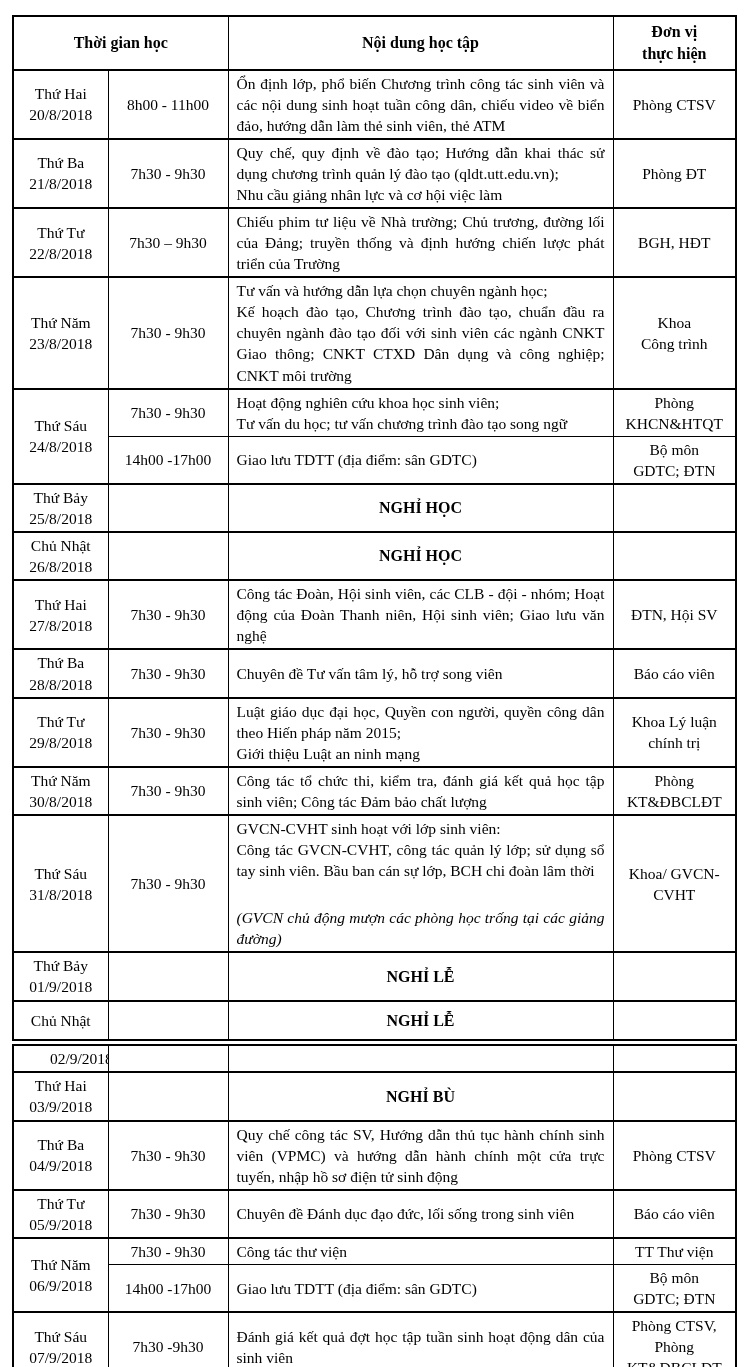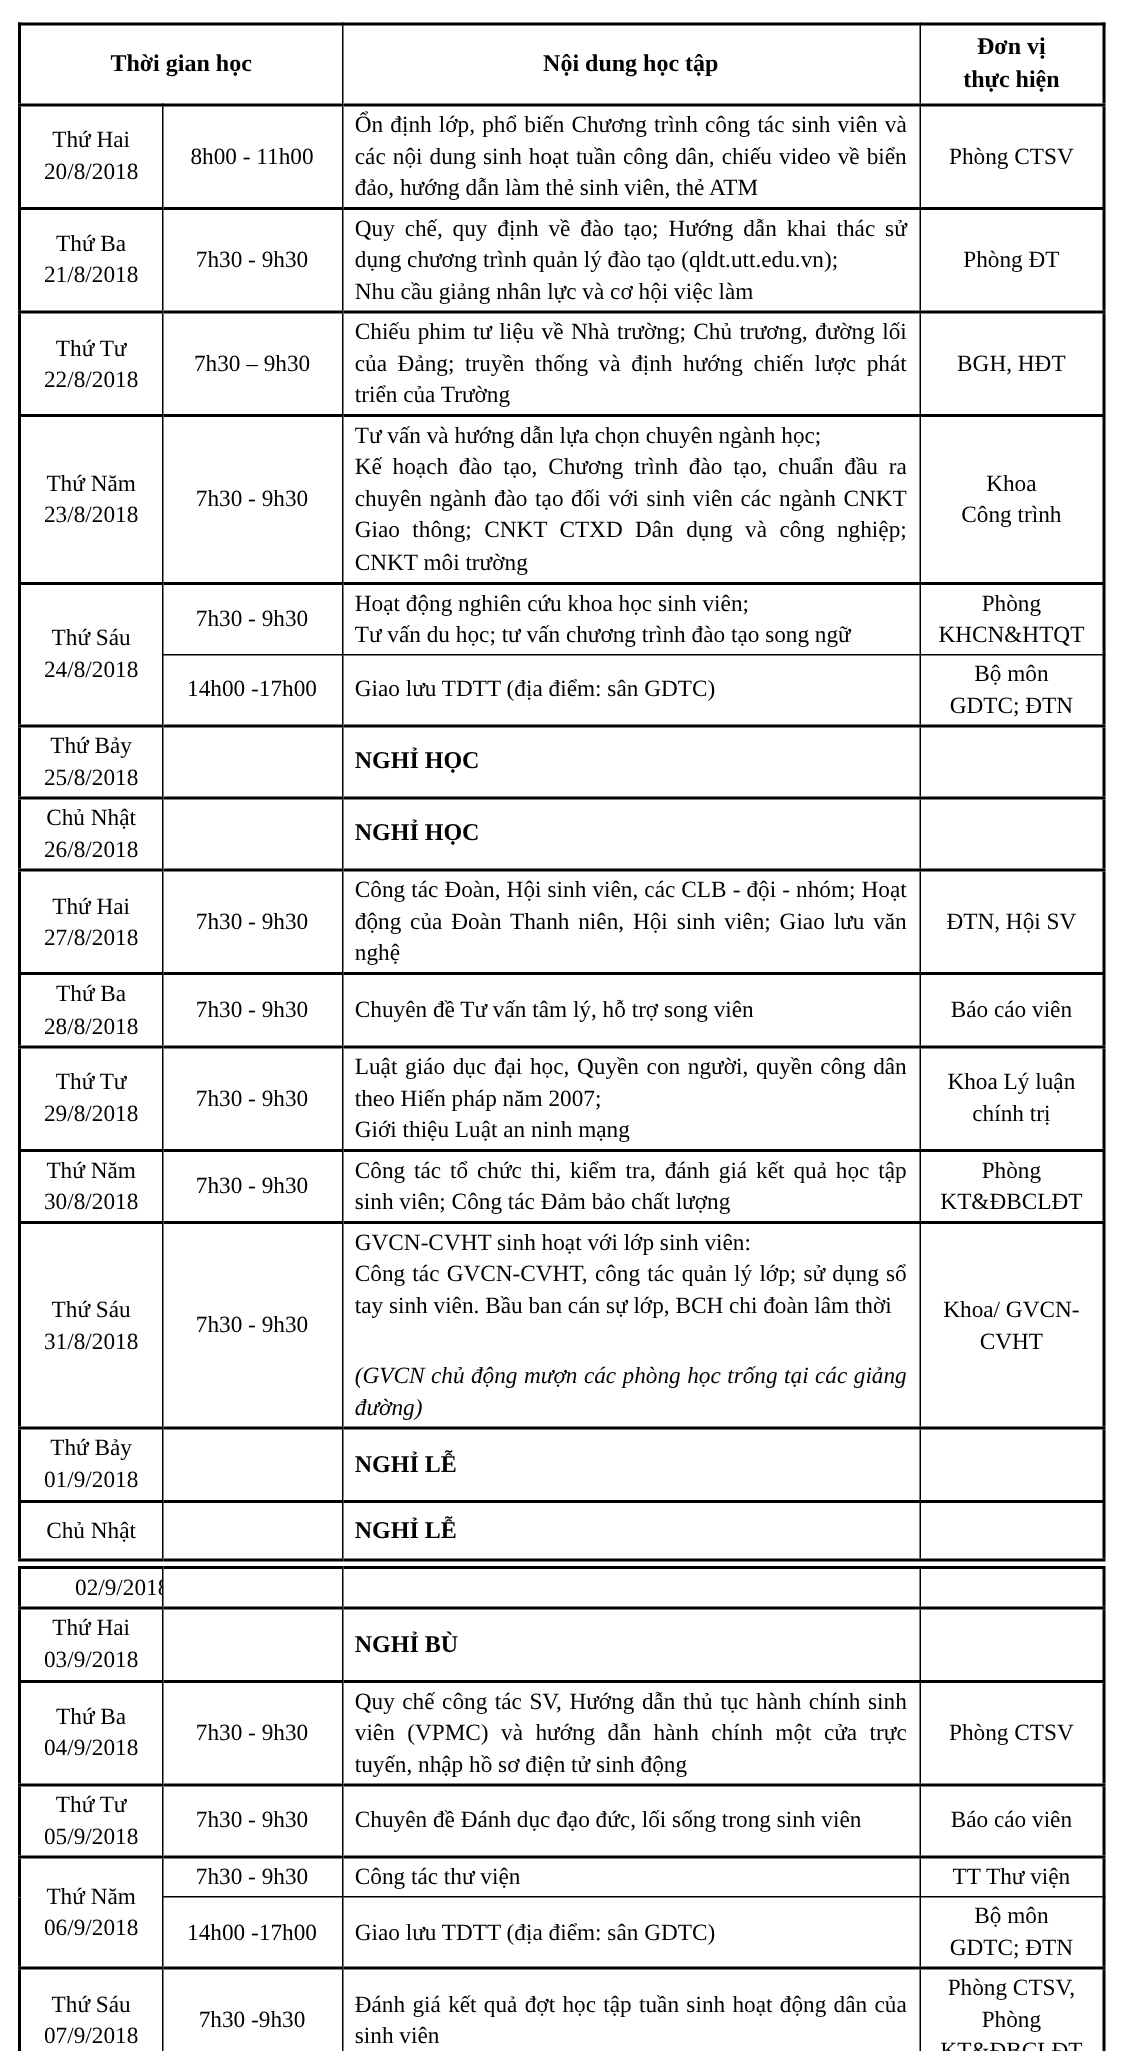--- a/index.html
+++ b/index.html
@@ -46,21 +46,21 @@
   tr.sub  > td { border-top: 1px solid #000; }
   tr.page-break > td { border-top: 7px double #000; padding-left: 36px; }
 
   td.day-cell, td.time-cell, td.unit-cell {
     text-align: center;
     white-space: pre-line;
   }
   td.content-cell { text-align: justify; padding: 2px 8px; }
   td.content-cell .content-text { white-space: pre-line; }
   tr.special td.content-cell {
-    text-align: left;
+    text-align: center;
     font-weight: bold;
     font-size: 16px;
     padding: 8px 8px;
   }
   .note { font-style: italic; white-space: pre-line; margin-top: 26px; }
 </style>
 </head>
 <body>
 
 <div class="page">
@@ -172,21 +172,21 @@
           <td class="content-cell">
             <div class="content-text">Chuyên đề Tư vấn tâm lý, hỗ trợ song viên</div>
           </td>
           <td class="unit-cell">Báo cáo viên</td>
         </tr>
         <tr class="main">
           <td class="day-cell">Thứ Tư
 29/8/2018</td>
           <td class="time-cell">7h30 - 9h30</td>
           <td class="content-cell">
-            <div class="content-text">Luật giáo dục đại học, Quyền con người, quyền công dân theo Hiến pháp năm 2007;
+            <div class="content-text">Luật giáo dục đại học, Quyền con người, quyền công dân theo Hiến pháp năm 2015;
 Giới thiệu Luật an ninh mạng</div>
           </td>
           <td class="unit-cell">Khoa Lý luận
 chính trị</td>
         </tr>
         <tr class="main">
           <td class="day-cell">Thứ Năm
 30/8/2018</td>
           <td class="time-cell">7h30 - 9h30</td>
           <td class="content-cell">

